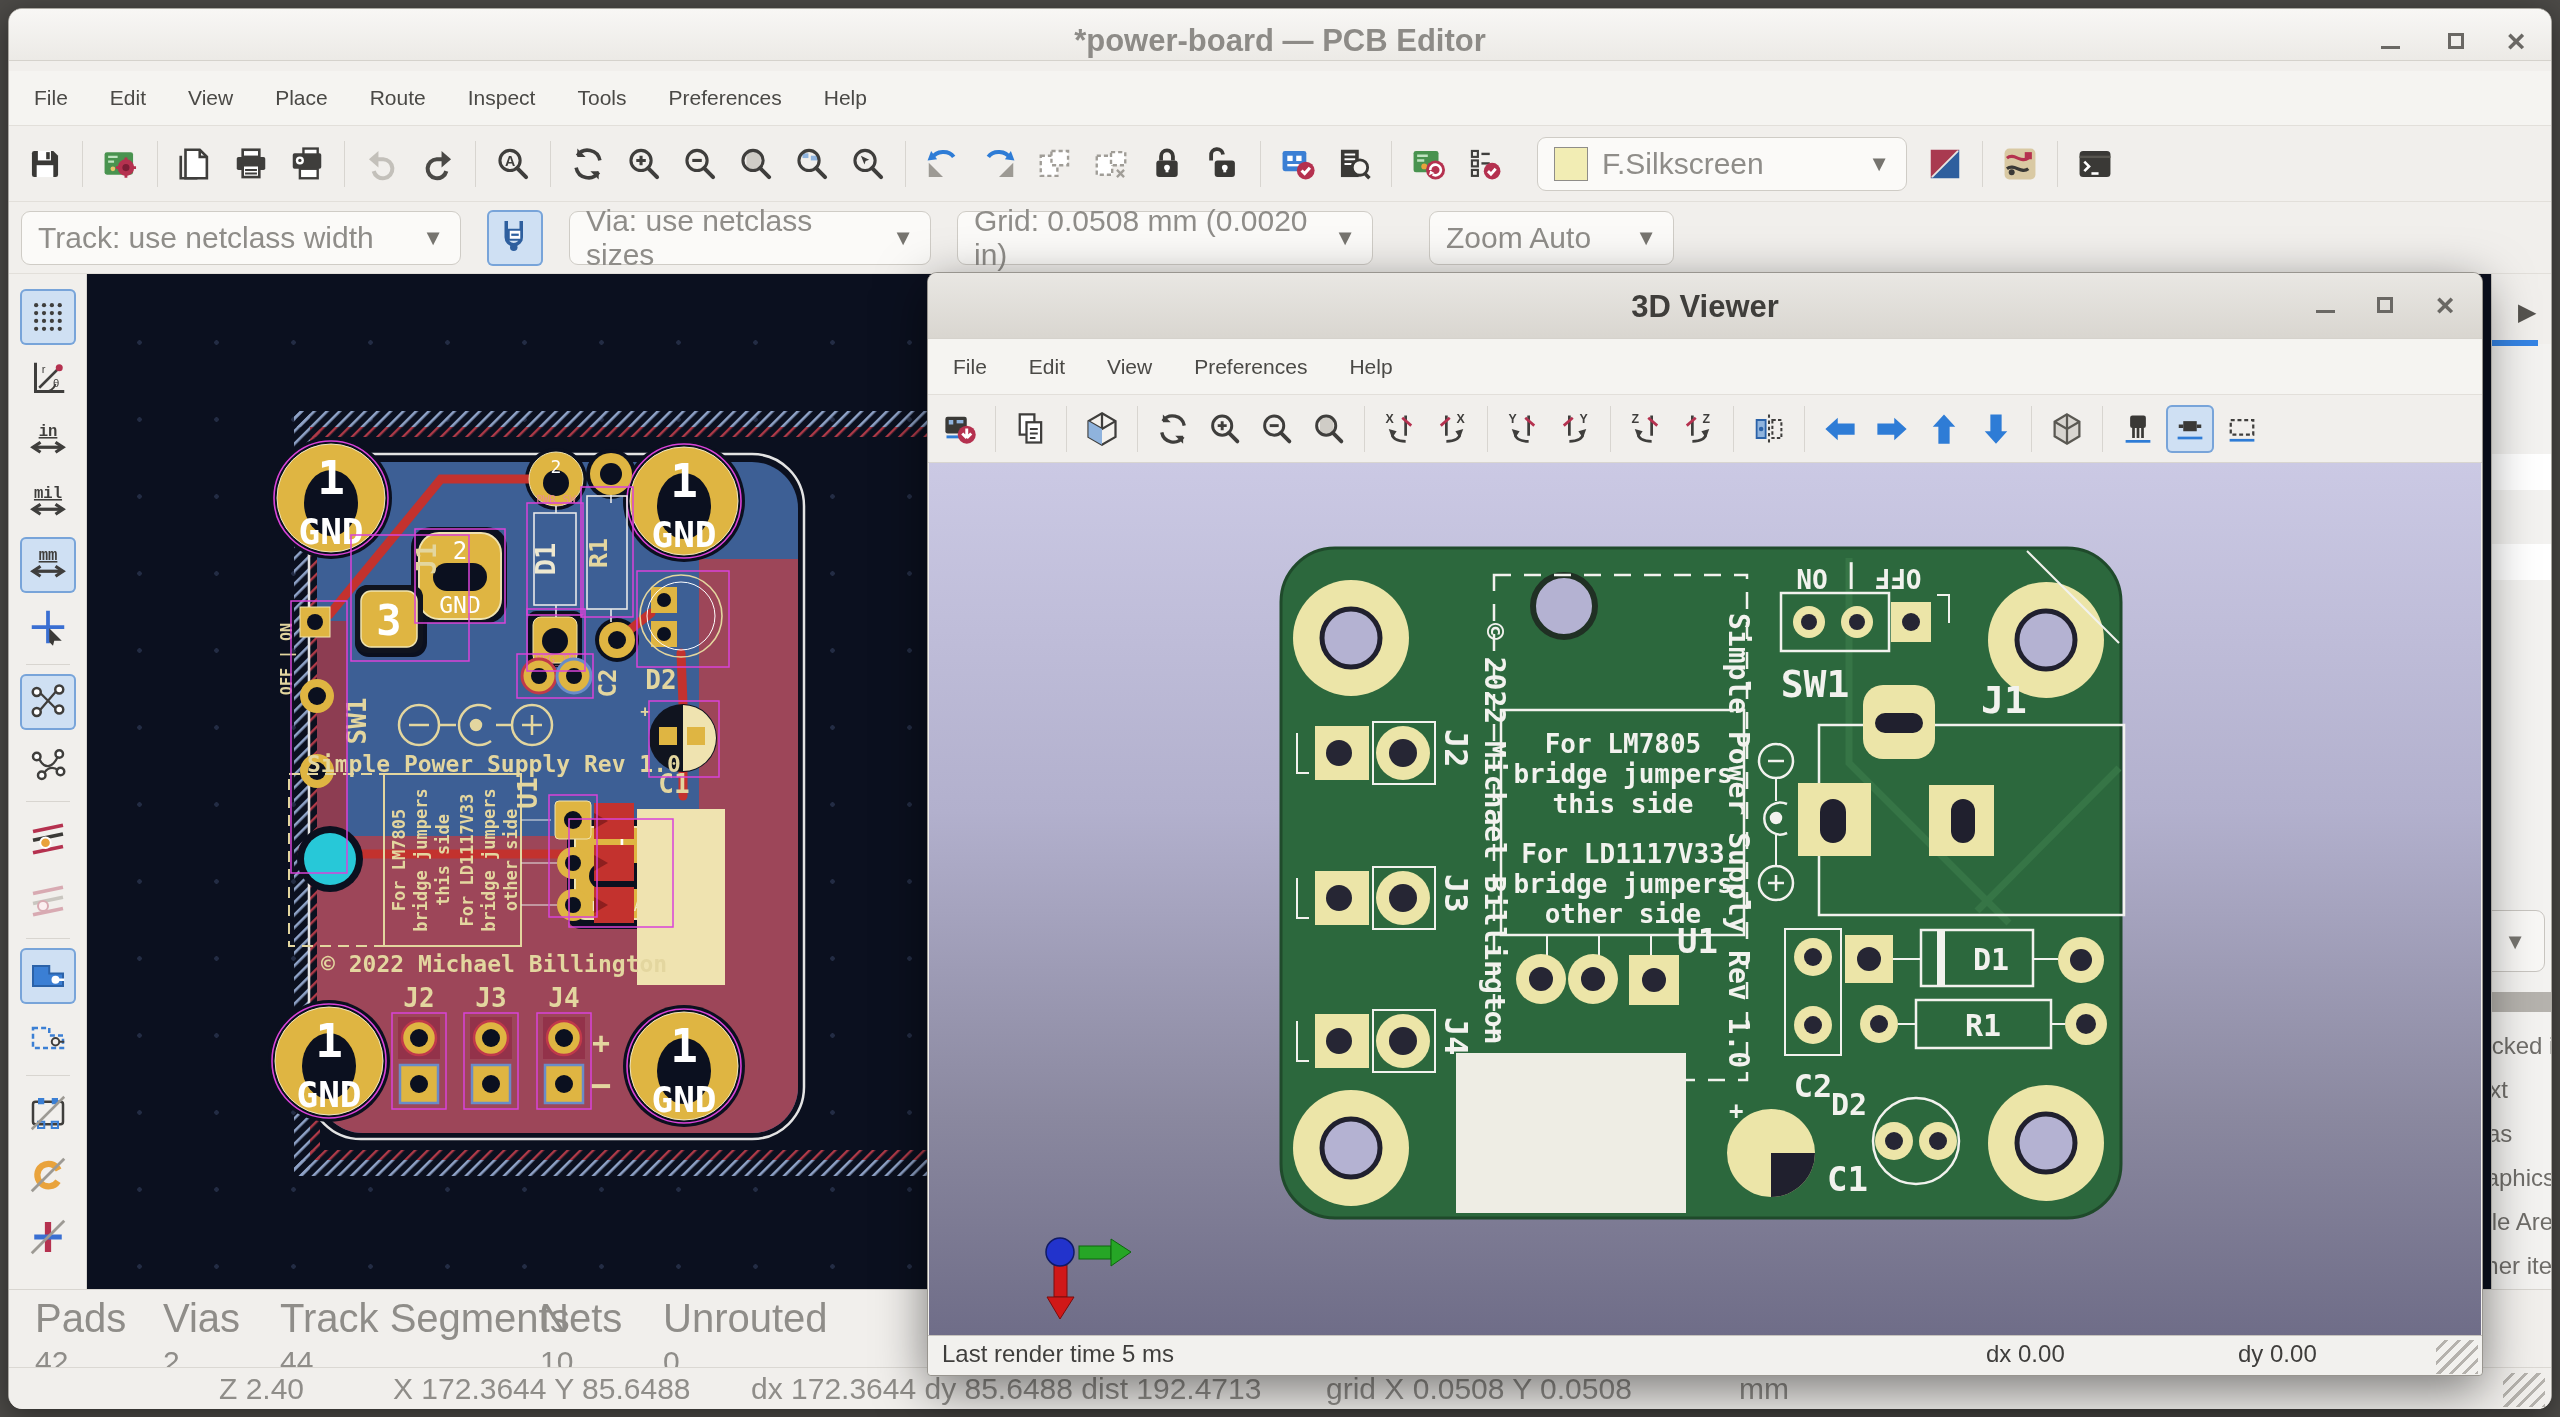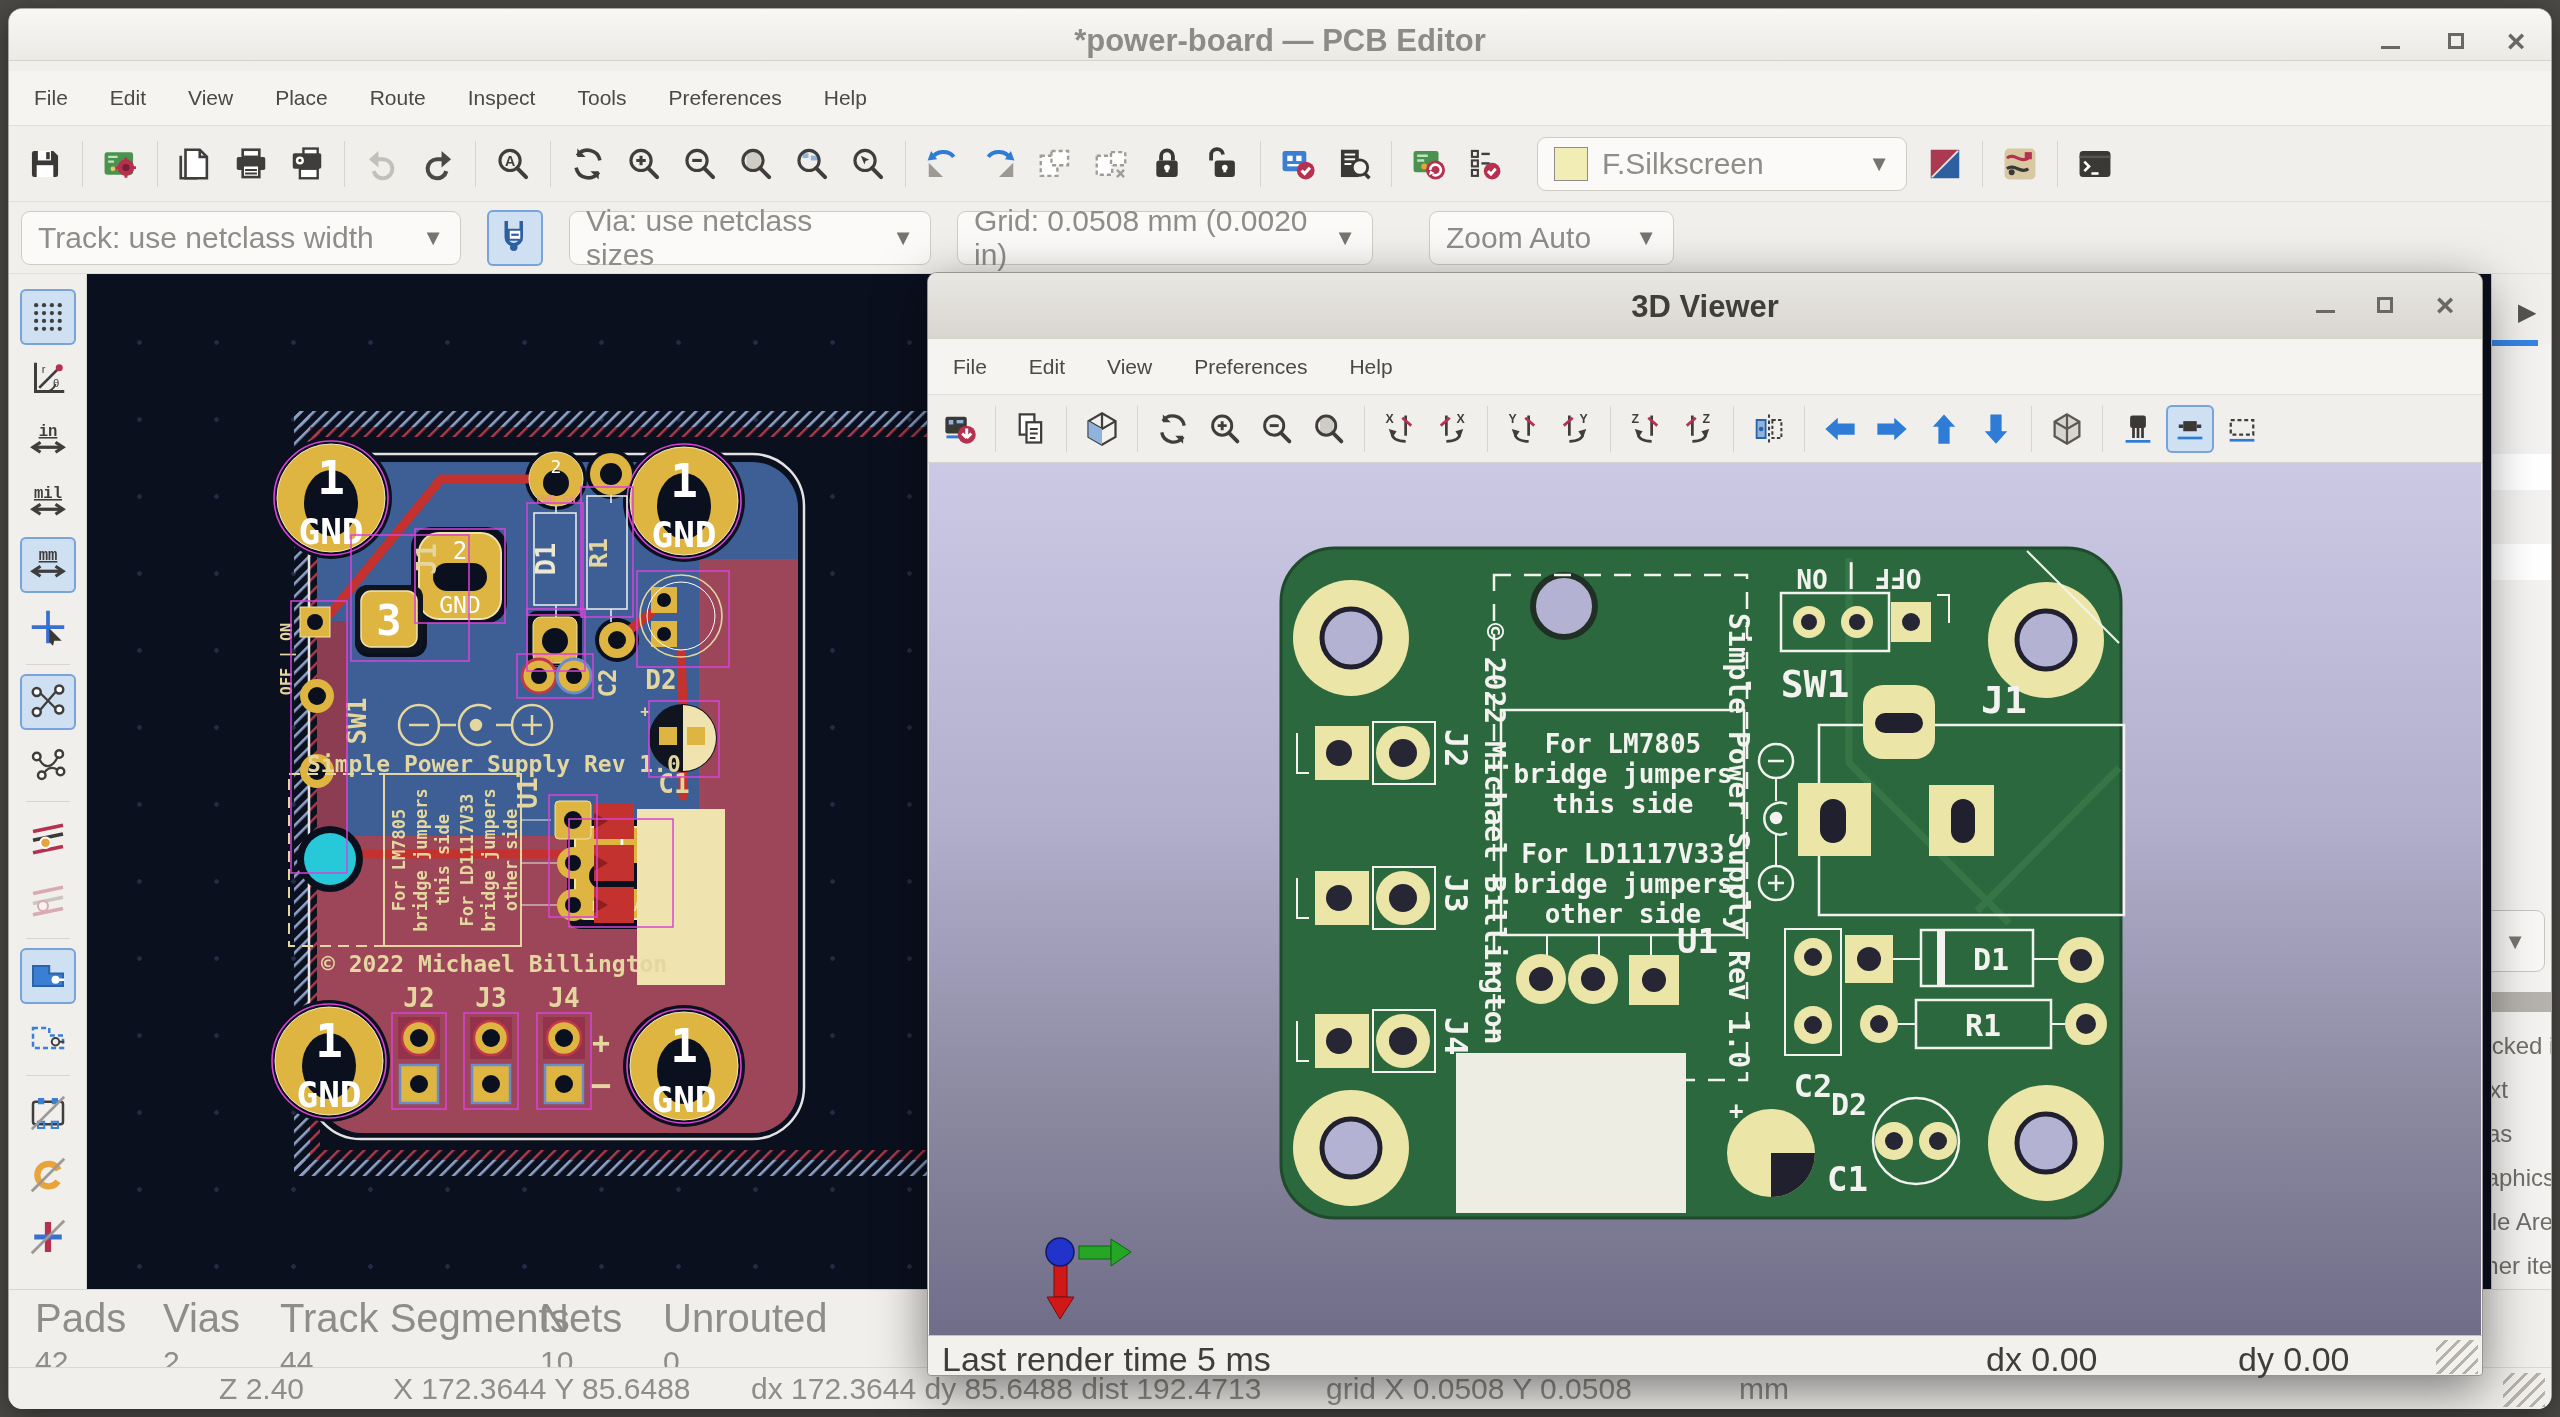--- a/index.html
+++ b/index.html
@@ -82,21 +82,21 @@
   .v3d .titlebar .title { top:16px; color:#3f3e3b; }
   .v3d .menubar { top:66px; height:56px; }
   #v3d-toolbar { top:122px; height:68px; padding-left:6px; border-bottom:1px solid #d8d5d0; }
   #v3d-toolbar .icon-btn { width:48px; height:48px; }
   #v3d-toolbar .icon-btn svg { width:36px; height:36px; }
   .viewport { position:absolute; top:190px; left:1px; right:1px; bottom:40px;
     background:linear-gradient(180deg,#cbc9e4 0%,#b2b0cd 40%,#8a889f 75%,#6f6d88 100%); overflow:hidden; }
   .viewport svg { position:absolute; left:0; top:0; }
   .v3dstatus { position:absolute; left:0; right:0; bottom:0; height:40px; background:#f2f1ee;
     border-top:1px solid #c6c3bd; border-radius:0 0 4px 4px; }
-  .v3dstatus span { position:absolute; top:4px; font-size:34px; color:#3f3e3c; white-space:nowrap; }
+  .v3dstatus span { position:absolute; top:4px; font-size:24px; color:#3f3e3c; white-space:nowrap; }
   text { user-select:none; }
 </style>
 </head>
 <body>
 
 <div class="win main">
   <div class="titlebar">
     <span class="title">*power-board — PCB Editor</span>
     <span class="ctl" style="right:144px">
         <span class="bar"></span>

